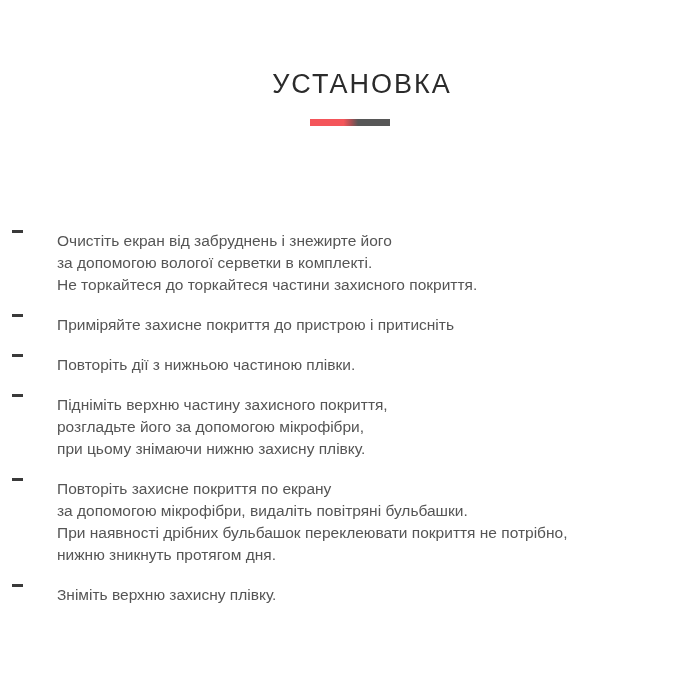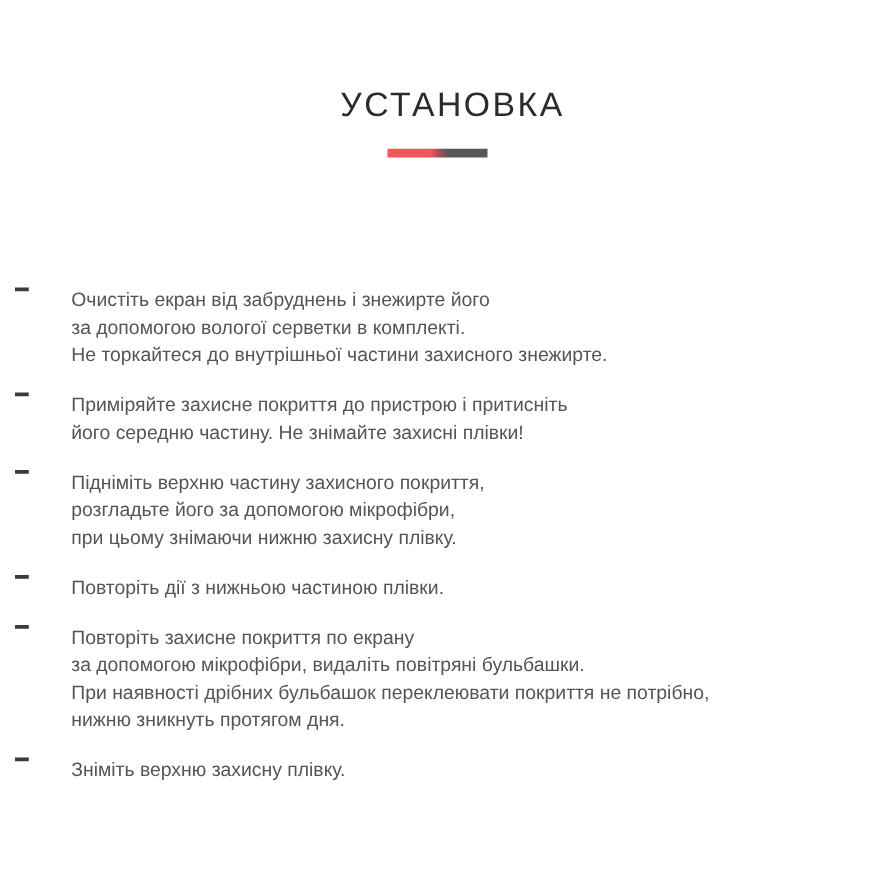--- a/index.html
+++ b/index.html
@@ -115,42 +115,41 @@
   <div class="divider-wrap">
     <div class="divider-bar"></div>
   </div>
 
   <ul class="steps">
       <li class="step">
         <span class="step-marker"></span>
         <div class="step-lines">
           <div class="step-line">Очистіть екран від забруднень і знежирте його</div>
           <div class="step-line">за допомогою вологої серветки в комплекті.</div>
-          <div class="step-line">Не торкайтеся до внутрішньої частини захисного знежирте.</div>
+          <div class="step-line">Не торкайтеся до торкайтеся частини захисного покриття.</div>
         </div>
       </li>
       <li class="step">
         <span class="step-marker"></span>
         <div class="step-lines">
           <div class="step-line">Приміряйте захисне покриття до пристрою і притисніть</div>
-          <div class="step-line">його середню частину. Не знімайте захисні плівки!</div>
+        </div>
+      </li>
+      <li class="step">
+        <span class="step-marker"></span>
+        <div class="step-lines">
+          <div class="step-line">Повторіть дії з нижньою частиною плівки.</div>
         </div>
       </li>
       <li class="step">
         <span class="step-marker"></span>
         <div class="step-lines">
           <div class="step-line">Підніміть верхню частину захисного покриття,</div>
           <div class="step-line">розгладьте його за допомогою мікрофібри,</div>
           <div class="step-line">при цьому знімаючи нижню захисну плівку.</div>
-        </div>
-      </li>
-      <li class="step">
-        <span class="step-marker"></span>
-        <div class="step-lines">
-          <div class="step-line">Повторіть дії з нижньою частиною плівки.</div>
         </div>
       </li>
       <li class="step">
         <span class="step-marker"></span>
         <div class="step-lines">
           <div class="step-line">Повторіть захисне покриття по екрану</div>
           <div class="step-line">за допомогою мікрофібри, видаліть повітряні бульбашки.</div>
           <div class="step-line">При наявності дрібних бульбашок переклеювати покриття не потрібно,</div>
           <div class="step-line">нижню зникнуть протягом дня.</div>
         </div>

